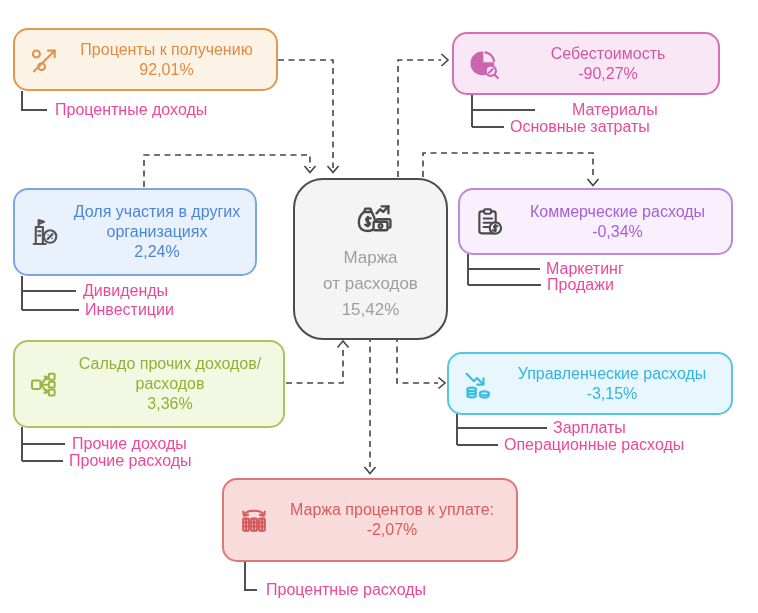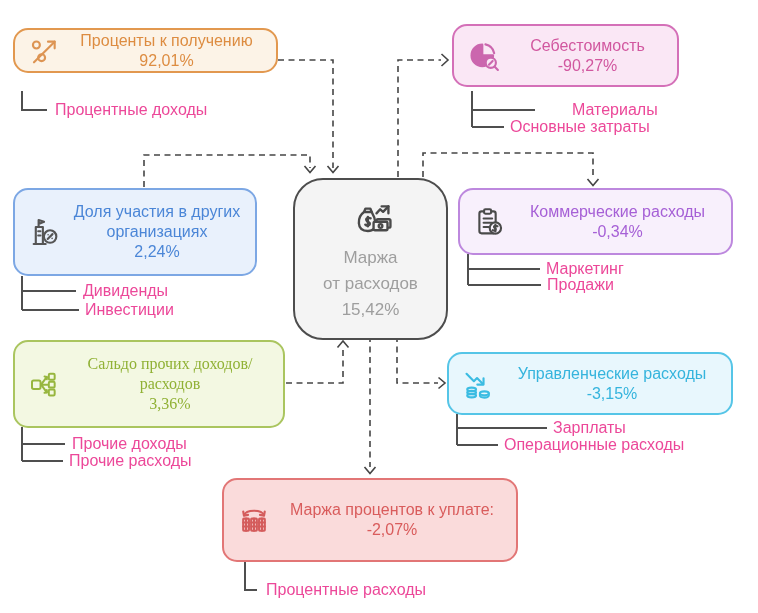--- a/index.html
+++ b/index.html
@@ -51,36 +51,36 @@
 
     <path class="tree" d="M22,91 V110 H47"></path>
     <path class="tree" d="M472,91 V127 M472,110 H535 M472,127 H504"></path>
     <path class="tree" d="M22,276 V310 M22,291 H76 M22,310 H79"></path>
     <path class="tree" d="M468,254 V285 M468,269 H540 M468,285 H541"></path>
     <path class="tree" d="M22,427 V461 M22,444 H65 M22,461 H63"></path>
     <path class="tree" d="M457,414 V445 M457,428 H547 M457,445 H498"></path>
     <path class="tree" d="M245,561 V590 H257"></path>
   </svg>
 
-  <div class="node" style="left: 13px; top: 28px; width: 265px; height: 45px; --bd: #e2984f; --bg: #fcf3e7; --tx: #dd8c41; --ic: #dd9453;">
+  <div class="node" style="left: 13px; top: 28px; width: 265px; height: 63px; --bd: #e2984f; --bg: #fcf3e7; --tx: #dd8c41; --ic: #dd9453;">
     <span class="icon">
       <svg width="32" height="32" viewBox="0 0 24 24" fill="none" stroke="currentColor" stroke-width="1.6" stroke-linecap="round" stroke-linejoin="round">
         <circle cx="6.3" cy="7.5" r="2.6"></circle>
           <circle cx="10.2" cy="17" r="2.6"></circle>
         <path d="M4.5,20.5 L20,5"></path>
           <path d="M20,10 V5 H15"></path>
       </svg>
     </span>
     <div class="txt">
       <div>Проценты к получению</div>
       <div>92,01%</div>
     </div>
   </div>
 
-  <div class="node" style="left: 452px; top: 24px; width: 227px; height: 63px; --bd: #d470b8; --bg: #fae7f5; --tx: #d1579f; --ic: #cb66ae;">
+  <div class="node" style="left: 452px; top: 32px; width: 268px; height: 63px; --bd: #d470b8; --bg: #fae7f5; --tx: #d1579f; --ic: #cb66ae;">
     <span class="icon">
       <svg width="34" height="34" viewBox="0 0 24 24" fill="none" stroke="currentColor" stroke-width="1.5" stroke-linecap="round" stroke-linejoin="round">
         <path d="M10.8,4 A7.6,7.6 0 1 0 18.4,11.6 L10.8,11.6 Z" fill="currentColor"></path>
         <path d="M13,3.8 A8,8 0 0 1 19.2,10"></path>
         <circle cx="16.8" cy="16.8" r="3.6" fill="var(--bg)"></circle>
         <path d="M19.4,19.4 L21.8,21.8"></path>
           <path d="M15.5,18.1 L18.1,15.5"></path>
       </svg>
     </span>
     <div class="txt">
@@ -118,21 +118,21 @@
         <path d="M15.8,13.9 V18.7"></path>
         <path d="M17.3,15 C15.3,14 14.1,15.4 15.3,16.2 C16.7,17 15.9,18.6 14,17.8"></path>
       </svg>
     </span>
     <div class="txt">
       <div>Коммерческие расходы</div>
       <div>-0,34%</div>
     </div>
   </div>
 
-  <div class="node" style="left: 13px; top: 340px; width: 272px; height: 88px; font-family: Liberation Serif, serif; --bd: #aac55f; --bg: #f3f8e2; --tx: #90b135; --ic: #97b63e;">
+  <div class="node" style="left: 13px; top: 340px; width: 272px; height: 88px; --bd: #aac55f; --bg: #f3f8e2; --tx: #90b135; --ic: #97b63e;">
     <span class="icon">
       <svg width="32" height="32" viewBox="0 0 24 24" fill="none" stroke="currentColor" stroke-width="1.5" stroke-linecap="round" stroke-linejoin="round">
         <rect x="3" y="9.3" width="6.4" height="6.4" rx="1.2"></rect>
         <path d="M9.8,12.5 L14,6.9 M9.8,12.5 H14.5 M9.8,12.5 L14,18.1"></path>
         <path d="M12.4,6.4 L14.2,6.7 L14.1,8.5"></path>
         <path d="M12.4,18.6 L14.2,18.3 L14.1,16.5"></path>
         <rect x="15.6" y="4.4" width="4.4" height="4.4" rx="0.9"></rect>
         <rect x="15.6" y="10.3" width="4.4" height="4.4" rx="0.9"></rect>
         <rect x="15.6" y="16.2" width="4.4" height="4.4" rx="0.9"></rect>
       </svg>

